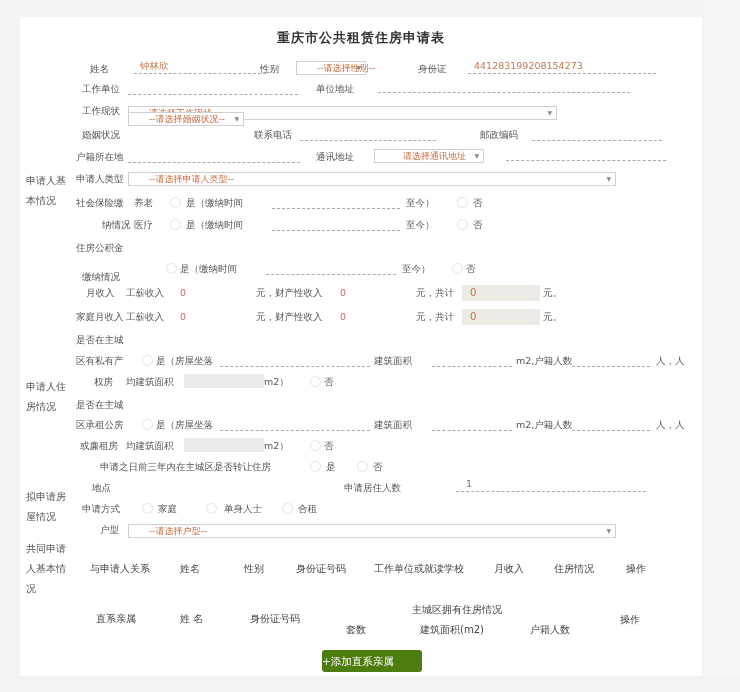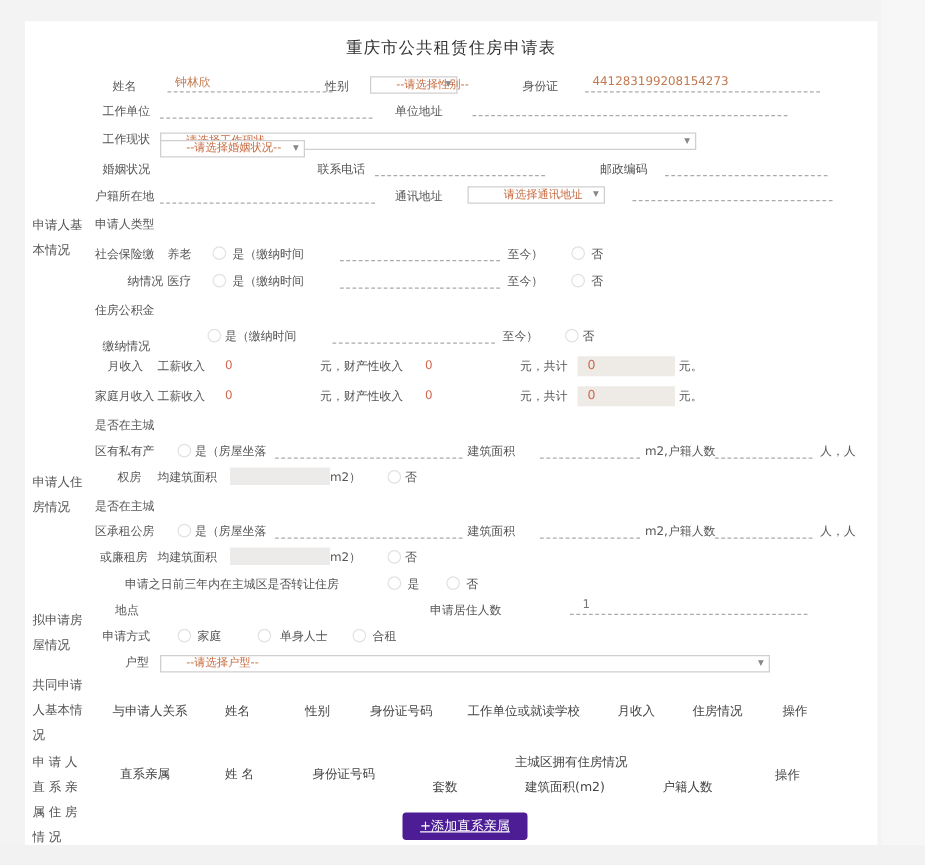--- a/index.html
+++ b/index.html
@@ -1,32 +1,32 @@
 <!DOCTYPE html>
 <html><head>
 <meta charset="utf-8">
 <style>
   * { box-sizing: border-box; margin: 0; padding: 0; }
   html, body { width: 740px; height: 692px; overflow: hidden; }
   body { background: #f3f3f3; font-family: "DejaVu Sans", "Liberation Sans", sans-serif; font-size: 10px; color: #555; position: relative; }
   .right-strip { position: absolute; left: 705px; top: 0; width: 35px; height: 692px; background: #f7f7f7; }
   .card { position: absolute; left: 20px; top: 17px; width: 682px; height: 660px; background: #fff; }
   .abs { position: absolute; white-space: nowrap; }
-  .title { position: absolute; left: 0; width: 682px; top: 12px; text-align: center; font-size: 13px; font-weight: normal; color: #333; letter-spacing: 1px; }
+  .title { position: absolute; left: 0; width: 682px; top: 12px; text-align: center; font-size: 13px; font-weight: bold; color: #333; letter-spacing: 1px; }
   .lbl { color: #555; font-size: 9.5px; }
   .sec { color: #555; font-size: 10px; line-height: 20px; }
   .val { color: #c07a50; font-size: 9.5px; }
   .dash { border-bottom: 1px dashed #aaa; height: 14px; }
   .sel { border: 1px solid #cfcfcf; height: 14px; background: #fff; color: #c76a3f; font-size: 9px; line-height: 12px; padding-left: 20px; }
   .sel .arrow { position: absolute; right: 4px; top: 0; color: #888; font-size: 6px; line-height: 12px; }
   .radio { display: inline-block; width: 11px; height: 11px; border: 1px solid #e2e2e2; border-radius: 50%; background: #fff; }
   .grey { background: #eeebe6; height: 16px; color: #d06a50; font-size: 10px; padding-left: 8px; line-height: 16px; }
   .greybox { background: #ecebe9; height: 14px; }
   .th { color: #444; font-size: 10px; }
-  .btn { position: absolute; background: #4c1d95; color: #fff; font-size: 10.5px; text-align: center; line-height: 22px; border-radius: 3px; text-decoration: underline; }
+  .btn { position: absolute; background: #4d7c0f; color: #fff; font-size: 10.5px; text-align: left; line-height: 22px; border-radius: 3px; }
   .bottom-bar { position: absolute; left: 0; top: 676px; width: 740px; height: 16px; background: #f2f2f2; }
 </style>
 </head>
 <body>
 
 <div class="right-strip"></div>
 
 <div class="card">
   <div class="title">重庆市公共租赁住房申请表</div>
 
@@ -54,20 +54,21 @@
 
   <div class="abs lbl" style="left:56px;top:134px">户籍所在地</div>
   <div class="abs dash" style="left:108px;top:132px;width:172px"></div>
   <div class="abs lbl" style="left:296px;top:134px">通讯地址</div>
   <div class="abs sel" style="left:354px;top:132px;width:110px;padding-left:28px"><span>请选择通讯地址</span><span class="arrow">▼</span></div>
   <div class="abs dash" style="left:486px;top:130px;width:160px"></div>
 
   <div class="abs sec" style="left:6px;top:154px;width:40px;white-space:normal">申请人基本情况</div>
 
   <div class="abs lbl" style="left:56px;top:156px">申请人类型</div>
+  <div class="abs sel" style="left:108px;top:155px;width:488px"><span>--请选择申请人类型--</span><span class="arrow">▼</span></div>
 
   <div class="abs lbl" style="left:56px;top:180px">社会保险缴</div>
   <div class="abs lbl" style="left:82px;top:202px">纳情况</div>
 
   <div class="abs lbl" style="left:114px;top:180px">养老</div>
   <span class="abs radio" style="left:150px;top:180px"></span>
   <div class="abs lbl" style="left:166px;top:180px">是（缴纳时间</div>
   <div class="abs dash" style="left:252px;top:178px;width:128px"></div>
   <div class="abs lbl" style="left:386px;top:180px">至今）</div>
   <span class="abs radio" style="left:437px;top:180px"></span>
@@ -172,21 +173,20 @@
   <div class="abs sec" style="left:6px;top:522px;width:40px;white-space:normal">共同申请人基本情况</div>
   <div class="abs th" style="left:70px;top:545px">与申请人关系</div>
   <div class="abs th" style="left:160px;top:545px">姓名</div>
   <div class="abs th" style="left:224px;top:545px">性别</div>
   <div class="abs th" style="left:276px;top:545px">身份证号码</div>
   <div class="abs th" style="left:354px;top:545px">工作单位或就读学校</div>
   <div class="abs th" style="left:474px;top:545px">月收入</div>
   <div class="abs th" style="left:534px;top:545px">住房情况</div>
   <div class="abs th" style="left:606px;top:545px">操作</div>
 
-  <div class="abs sec" style="left:6px;top:584px;width:40px;white-space:normal;letter-spacing:3px">申请人直系亲属住房情况</div>
   <div class="abs th" style="left:76px;top:595px">直系亲属</div>
   <div class="abs th" style="left:160px;top:595px">姓 名</div>
   <div class="abs th" style="left:230px;top:595px">身份证号码</div>
   <div class="abs th" style="left:392px;top:586px">主城区拥有住房情况</div>
   <div class="abs th" style="left:326px;top:606px">套数</div>
   <div class="abs th" style="left:400px;top:606px">建筑面积(m2)</div>
   <div class="abs th" style="left:510px;top:606px">户籍人数</div>
   <div class="abs th" style="left:600px;top:596px">操作</div>
 
   <div class="btn" style="left:302px;top:633px;width:100px">+添加直系亲属</div>

